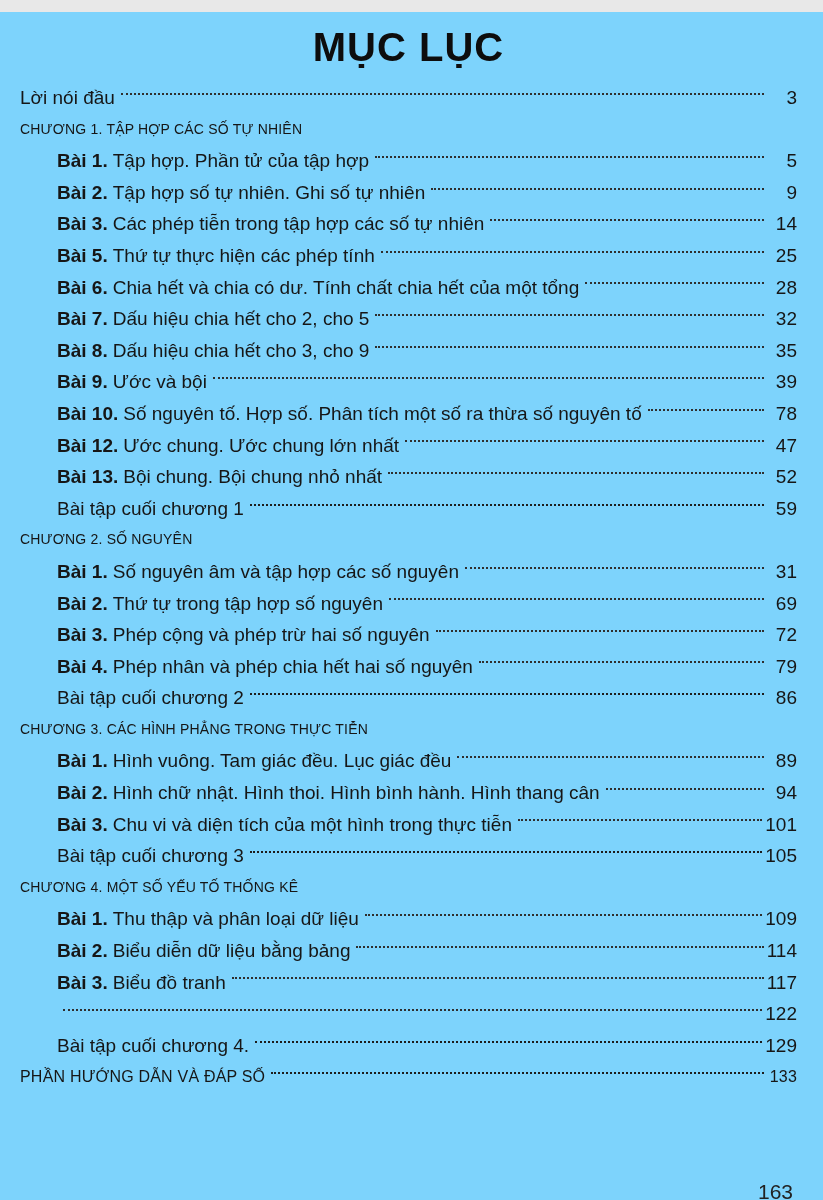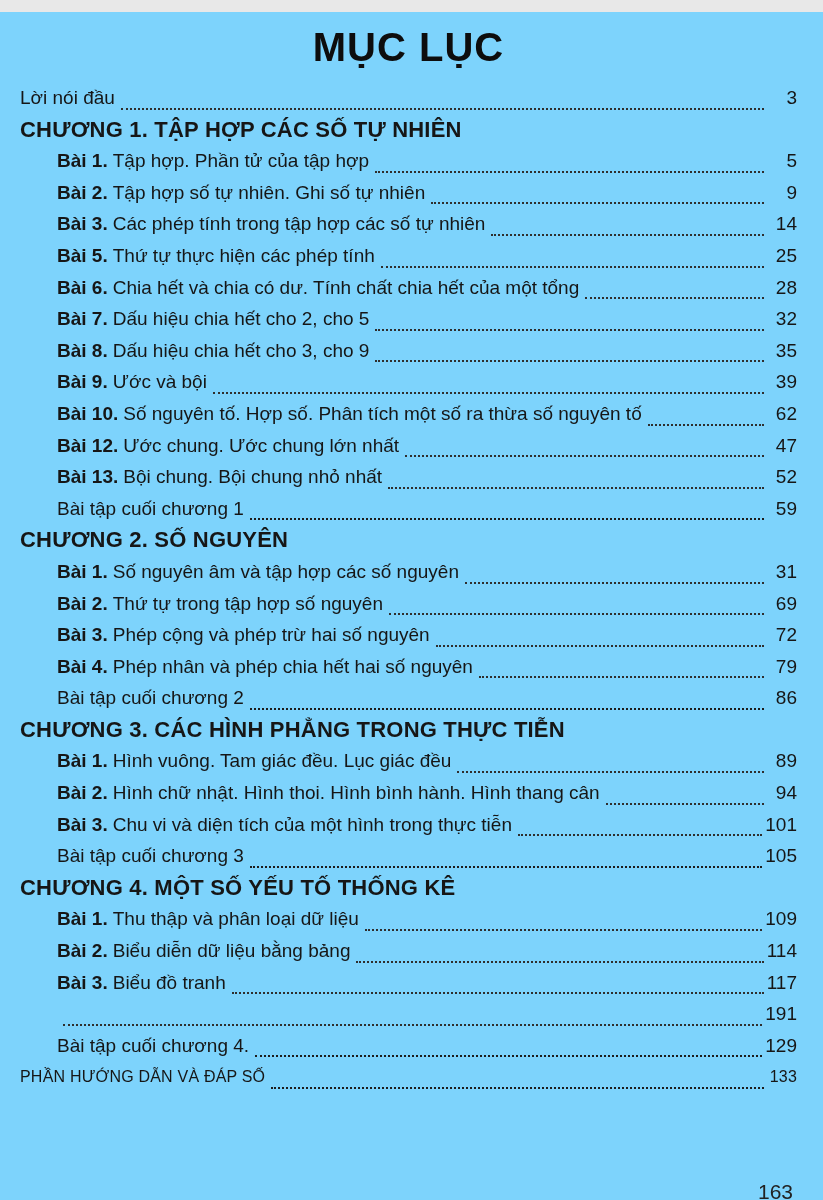--- a/index.html
+++ b/index.html
@@ -19,43 +19,43 @@
     text-align: center;
     font-size: 40px;
     font-weight: 700;
     letter-spacing: 1px;
     margin: 2px 0 12px 0;
     color: #0d0d0d;
   }
   .toc { display: block; }
   .row {
     display: flex;
-    align-items: flex-end;
+    align-items: center;
     font-size: 19px;
     line-height: 31.6px;
     white-space: nowrap;
   }
   .row .text { flex: 0 0 auto; }
   .prefix { font-weight: 700; margin-right: 5px; }
   .leader {
     flex: 1 1 auto;
     border-bottom: 2px dotted #2e2e2e;
     margin: 0 3px 0 6px;
     transform: translateY(-4px);
     min-width: 12px;
   }
   .pagenum {
     flex: 0 0 auto;
     min-width: 30px;
     text-align: right;
   }
   .row.entry, .row.end { padding-left: 37px; }
   .row.chapter {
-    font-weight: 700;
-    font-size: 22px;
+    font-weight: 400;
+    font-size: 14px;
     letter-spacing: 0.2px;
   }
   .row.end, .row.final { font-weight: 400; }
   .row.end .leader, .row.final .leader { border-bottom: 2.5px dotted #1c1c1c; }
   .row.final { font-size: 16px; letter-spacing: 0.2px; }
   .footer-pagenum {
     position: absolute;
     right: 30px;
     bottom: 8px;
     font-size: 21px;
@@ -80,21 +80,21 @@
         <span class="text"><span class="prefix">Bài 1.</span><span>Tập hợp. Phần tử của tập hợp</span></span>
         <span class="leader"></span>
         <span class="pagenum">5</span>
       </div>
       <div class="row entry">
         <span class="text"><span class="prefix">Bài 2.</span><span>Tập hợp số tự nhiên. Ghi số tự nhiên</span></span>
         <span class="leader"></span>
         <span class="pagenum">9</span>
       </div>
       <div class="row entry">
-        <span class="text"><span class="prefix">Bài 3.</span><span>Các phép tính trong tập hợp các số tự nhiên</span></span>
+        <span class="text"><span class="prefix">Bài 3.</span><span>Các phép tiễn trong tập hợp các số tự nhiên</span></span>
         <span class="leader"></span>
         <span class="pagenum">14</span>
       </div>
       <div class="row entry">
         <span class="text"><span class="prefix">Bài 5.</span><span>Thứ tự thực hiện các phép tính</span></span>
         <span class="leader"></span>
         <span class="pagenum">25</span>
       </div>
       <div class="row entry">
         <span class="text"><span class="prefix">Bài 6.</span><span>Chia hết và chia có dư. Tính chất chia hết của một tổng</span></span>
@@ -112,21 +112,21 @@
         <span class="pagenum">35</span>
       </div>
       <div class="row entry">
         <span class="text"><span class="prefix">Bài 9.</span><span>Ước và bội</span></span>
         <span class="leader"></span>
         <span class="pagenum">39</span>
       </div>
       <div class="row entry">
         <span class="text"><span class="prefix">Bài 10.</span><span>Số nguyên tố. Hợp số. Phân tích một số ra thừa số nguyên tố</span></span>
         <span class="leader"></span>
-        <span class="pagenum">62</span>
+        <span class="pagenum">78</span>
       </div>
       <div class="row entry">
         <span class="text"><span class="prefix">Bài 12.</span><span>Ước chung. Ước chung lớn nhất</span></span>
         <span class="leader"></span>
         <span class="pagenum">47</span>
       </div>
       <div class="row entry">
         <span class="text"><span class="prefix">Bài 13.</span><span>Bội chung. Bội chung nhỏ nhất</span></span>
         <span class="leader"></span>
         <span class="pagenum">52</span>
@@ -200,21 +200,21 @@
         <span class="leader"></span>
         <span class="pagenum">114</span>
       </div>
       <div class="row entry">
         <span class="text"><span class="prefix">Bài 3.</span><span>Biểu đồ tranh</span></span>
         <span class="leader"></span>
         <span class="pagenum">117</span>
       </div>
       <div class="row entry">
         <span class="leader"></span>
-        <span class="pagenum">191</span>
+        <span class="pagenum">122</span>
       </div>
       <div class="row end">
         <span class="text"><span>Bài tập cuối chương 4.</span></span>
         <span class="leader"></span>
         <span class="pagenum">129</span>
       </div>
       <div class="row final">
         <span class="text"><span>PHẦN HƯỚNG DẪN VÀ ĐÁP SỐ</span></span>
         <span class="leader"></span>
         <span class="pagenum">133</span>

